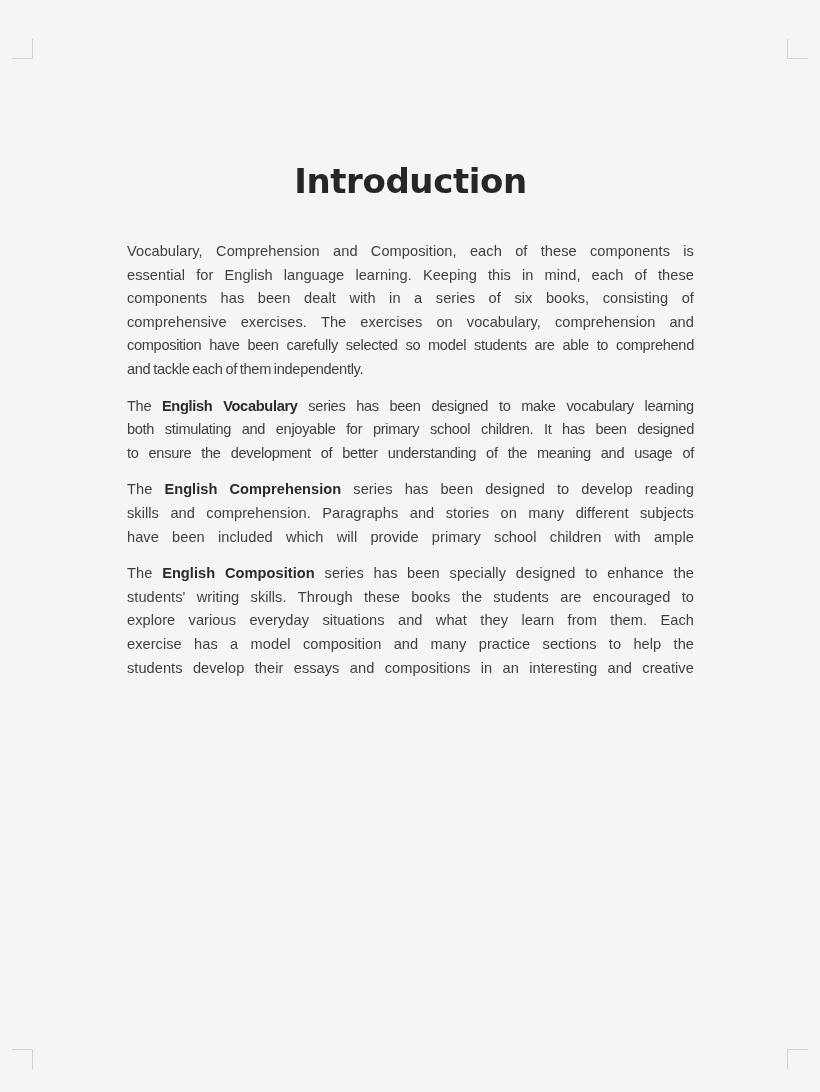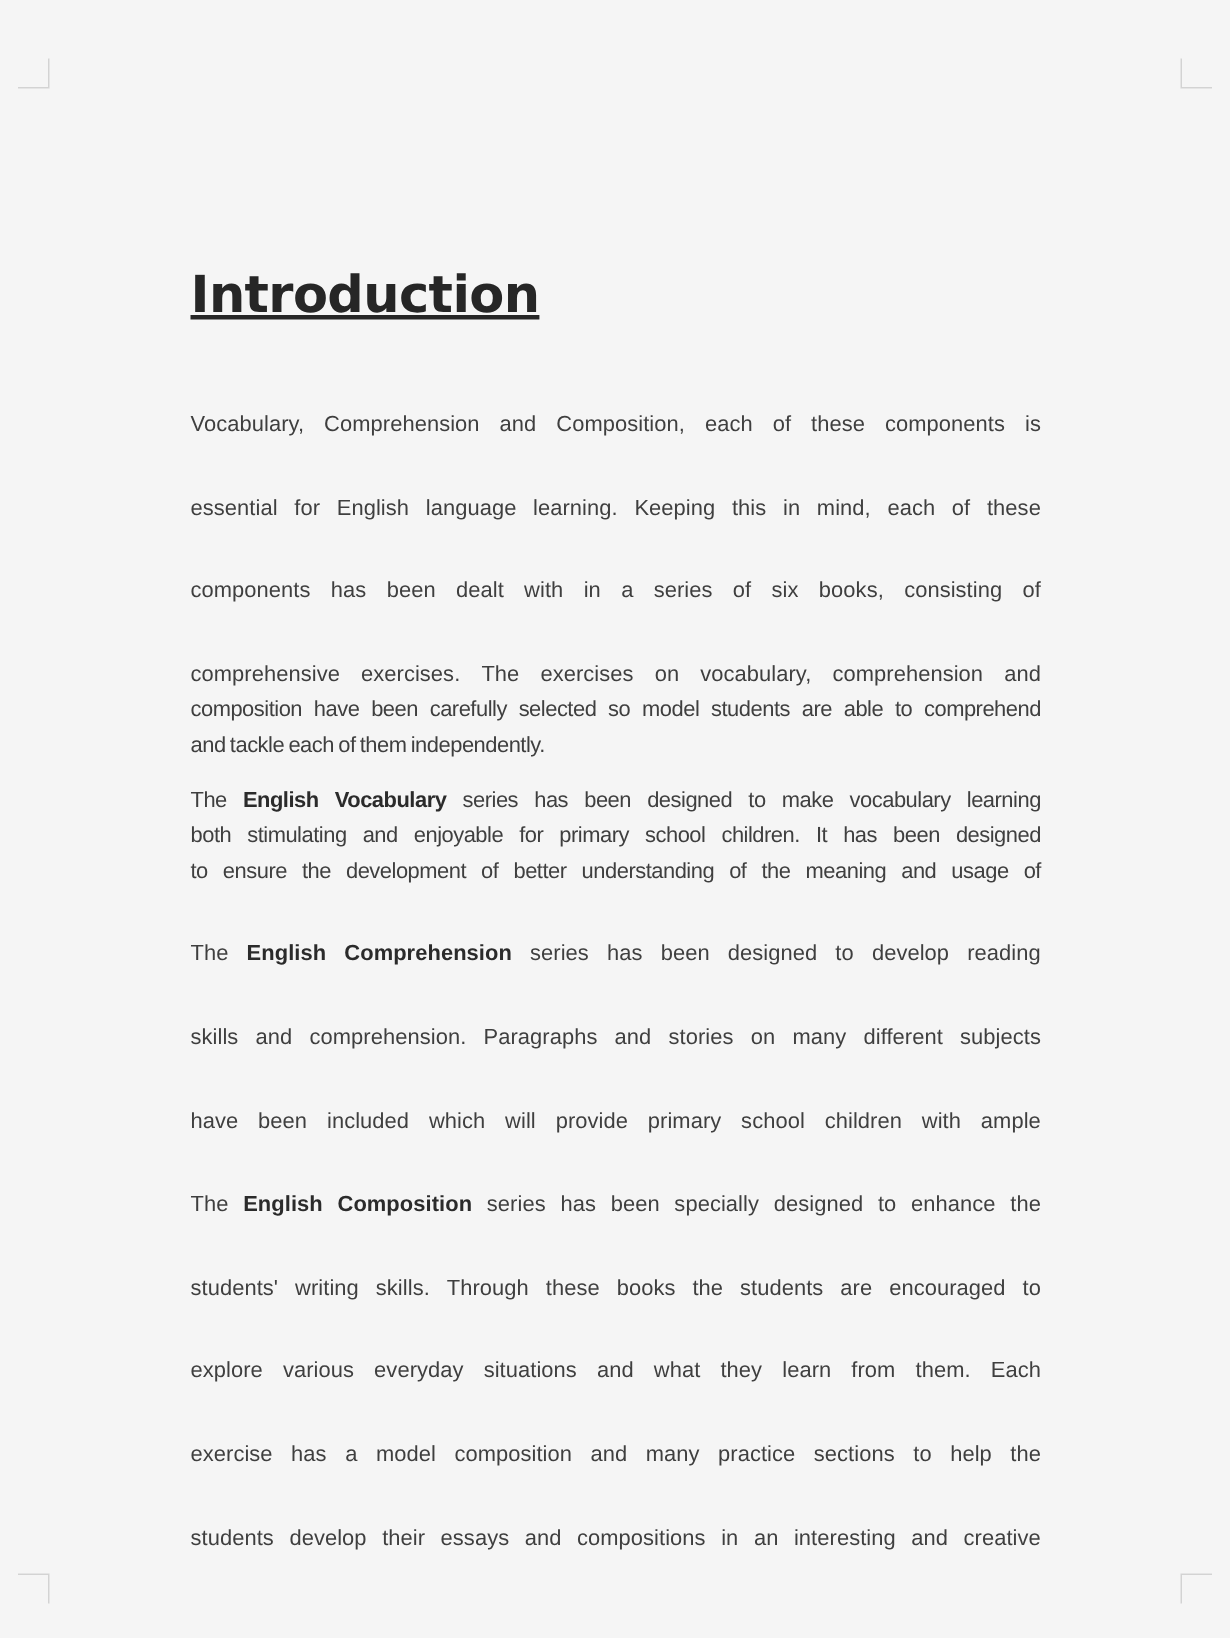--- a/index.html
+++ b/index.html
@@ -69,32 +69,31 @@
   .content {
     position: absolute;
     left: 127px;
     top: 0;
     width: 567px;
   }
 
   .page-title {
     margin: 0;
     padding: 0;
-    text-align: left;
+    text-align: center;
     font-size: 34px;
     line-height: 1;
     font-weight: 700;
     letter-spacing: -0.4px;
     color: #262626;
     font-family: "DejaVu Sans", sans-serif;
     position: absolute;
-    top: 180px;
+    top: 164px;
     left: 0;
     width: 567px;
-    text-decoration: underline;
   }
 
   .body-copy {
     position: absolute;
     top: 240px;
     left: 0;
     width: 567px;
   }
 
   .para {
@@ -116,21 +115,20 @@
     justify-content: space-between;
     white-space: normal;
   }
   .ln.just > .w {
     white-space: pre;
   }
 
   
   .ln.reg {
     letter-spacing: 0.05px;
-    margin-top: 32px;
   }
 
   
   .ln.cond {
     letter-spacing: -0.32px;
     word-spacing: -0.9px;
   }
   .ln.cond.just > .w {
     letter-spacing: -0.32px;
   }

